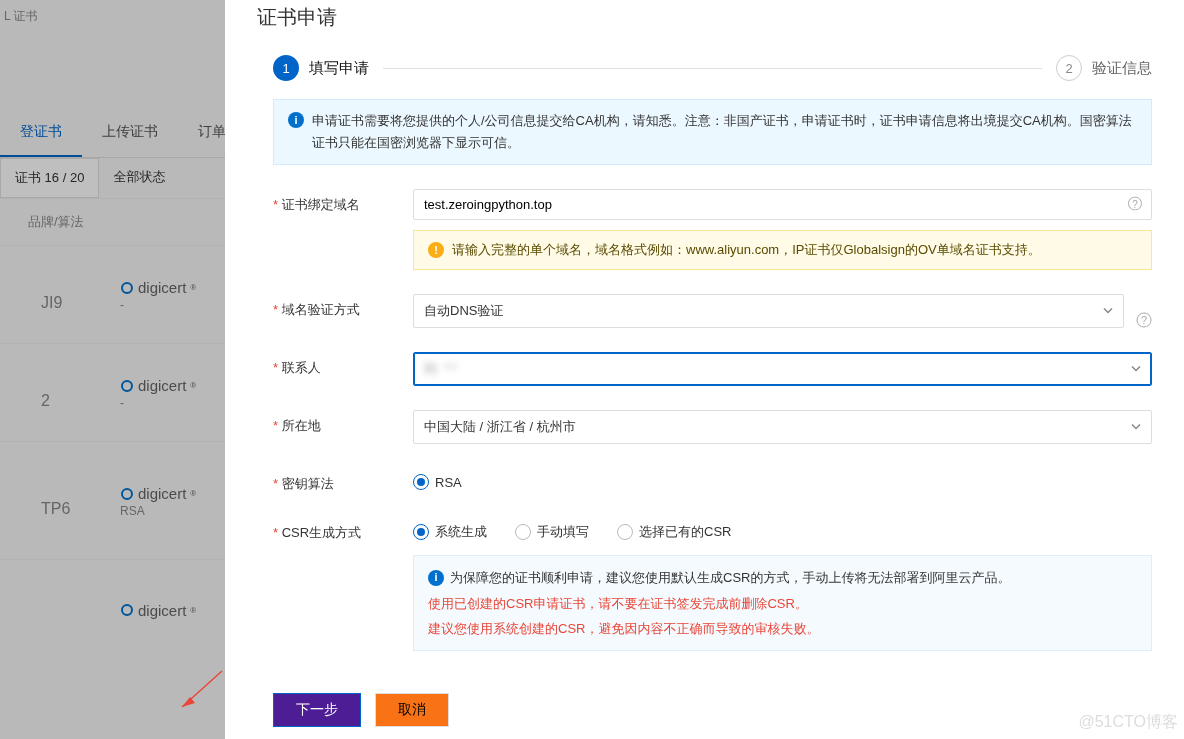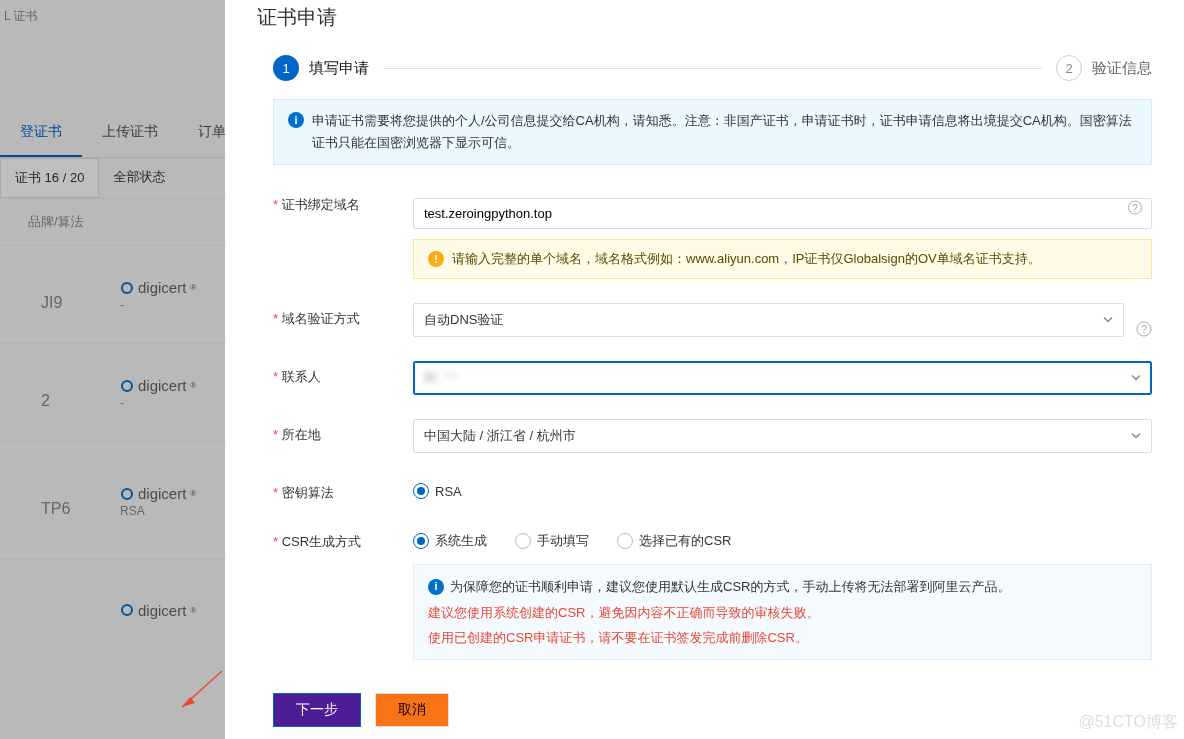--- a/index.html
+++ b/index.html
@@ -40,21 +40,21 @@
     .panel-body { padding: 14px 32px 10px 48px; overflow:auto; flex:1; }
     
     .alert { display:flex; align-items:flex-start; gap:8px; background:#ecf8ff; border:1px solid #d4eaff; padding: 10px 14px; font-size: 13px; color:#333; line-height:1.7; }
     .alert-icon { color:#0070cc; flex-shrink:0; margin-top:2px; }
     
     .field-row { display:flex; align-items:flex-start; margin-top: 24px; }
     .field-label { width: 140px; flex-shrink:0; padding-top: 7px; font-size:13px; color:#333; }
     .field-label.req::before { content:"* "; color:#e84738; }
     .field-ctrl { flex:1; min-width:0; }
     
-    .text-input { width:100%; border:1px solid #ddd; border-radius:2px; padding: 7px 34px 7px 10px; font-size: 13px; position:relative;margin-top:9px; }
+    .text-input { width:100%; border:1px solid #ddd; border-radius:2px; padding: 7px 34px 7px 10px; font-size: 13px; position:relative; }
     .input-wrap { position:relative; }
     .input-help-icon { position:absolute; right:10px; top:50%; transform:translateY(-50%); color:#888; }
     
     .warn-box { display:flex; align-items:center; gap:8px; background:#fffbe6; border:1px solid #ffe58f; padding: 10px 14px; margin-top:10px; font-size:13px; color:#5a4a00; }
     .warn-icon { width:16px; height:16px; border-radius:50%; background:#faad14; color:#fff; display:flex; align-items:center; justify-content:center; font-size:11px; flex-shrink:0; font-weight:bold; }
     
     .select-box { border:1px solid #ddd; border-radius:2px; padding: 7px 30px 7px 10px; font-size:13px; color:#333; position:relative; background:#fff; }
     .select-box.focused { border-color:#0064c8; box-shadow: 0 0 0 1px #0064c8 inset; }
     .select-caret { position:absolute; right:10px; top:50%; transform:translateY(-50%); color:#888; }
     .help-side { margin-left:12px; color:#888; display:inline-flex; align-items:center; }
@@ -262,22 +262,22 @@
           <label class="radio">
             <span class="radio-dot"></span>
             <span>选择已有的CSR</span>
           </label>
         </div>
         <div class="csr-info">
           <div class="line-info">
             <span class="i-icon">i</span>
             <span>为保障您的证书顺利申请，建议您使用默认生成CSR的方式，手动上传将无法部署到阿里云产品。</span>
           </div>
+          <div class="red">使用已创建的CSR申请证书，请不要在证书签发完成前删除CSR。</div>
           <div class="red">建议您使用系统创建的CSR，避免因内容不正确而导致的审核失败。</div>
-          <div class="red">使用已创建的CSR申请证书，请不要在证书签发完成前删除CSR。</div>
         </div>
       </div>
     </div>
   </div>
 
   <div class="panel-footer">
     <button class="btn primary">下一步</button>
     <button class="btn">取消</button>
   </div>
 </div>

